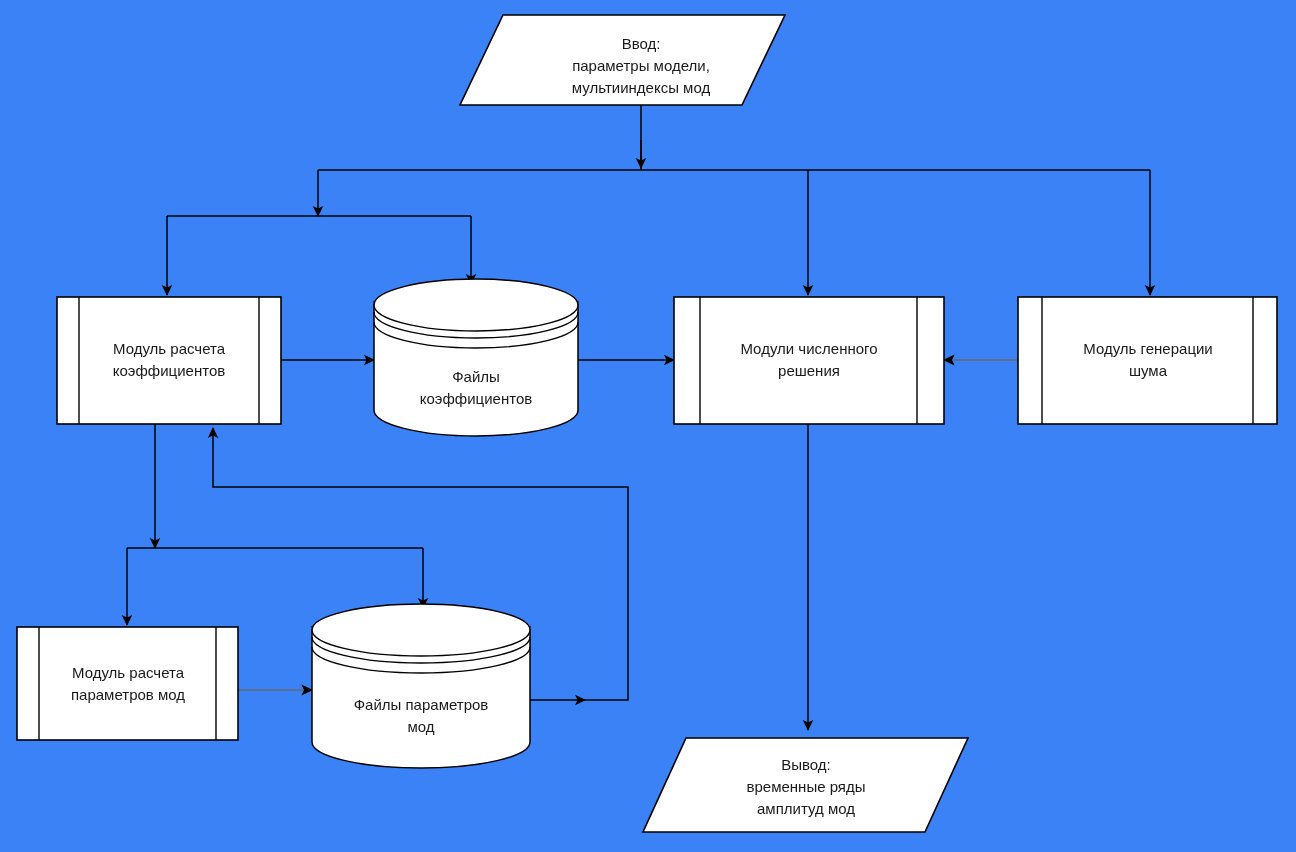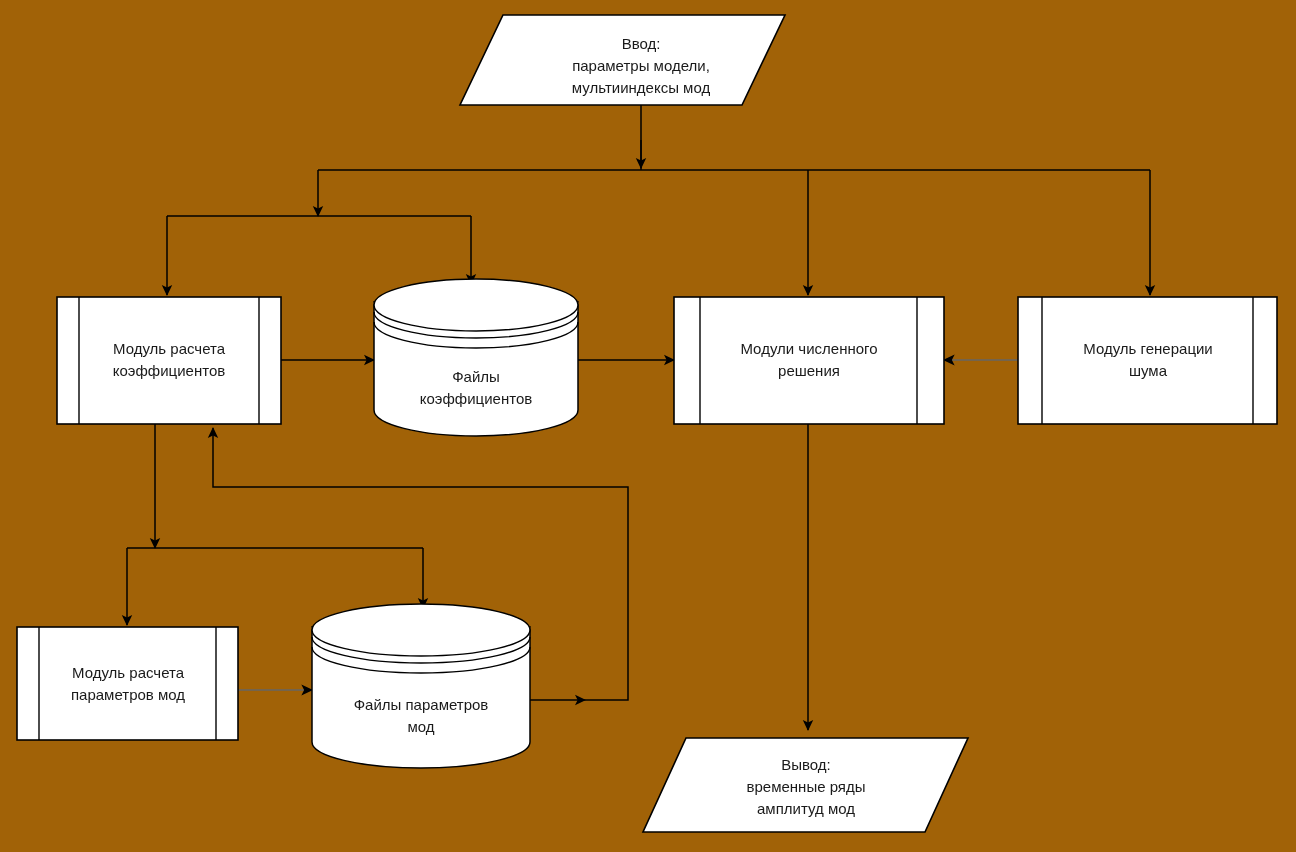--- a/index.html
+++ b/index.html
@@ -4,21 +4,21 @@
 <style>
   html, body {
     margin: 0;
     padding: 0;
     background: #ffffff;
   }
   #canvas-wrap {
     position: relative;
     width: 1296px;
     height: 852px;
-    background: #a16207;
+    background: #3b82f6;
     overflow: hidden;
   }
   svg#flow {
     display: block;
     width: 1296px;
     height: 852px;
   }
   .shape-stroke {
     fill: #ffffff;
     stroke: #000000;

